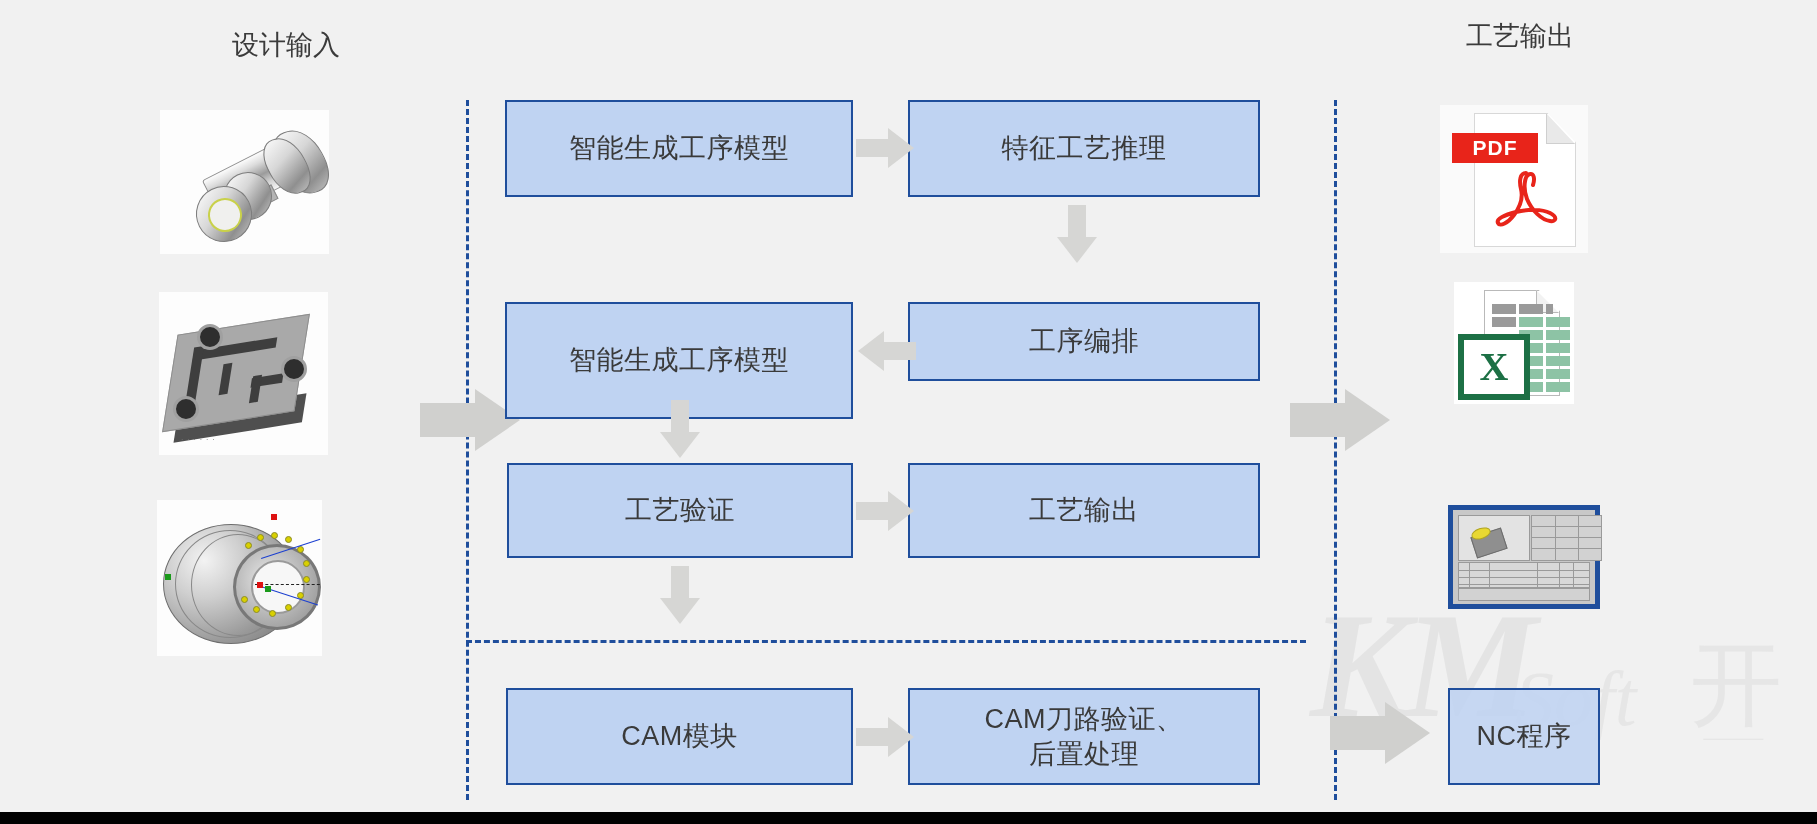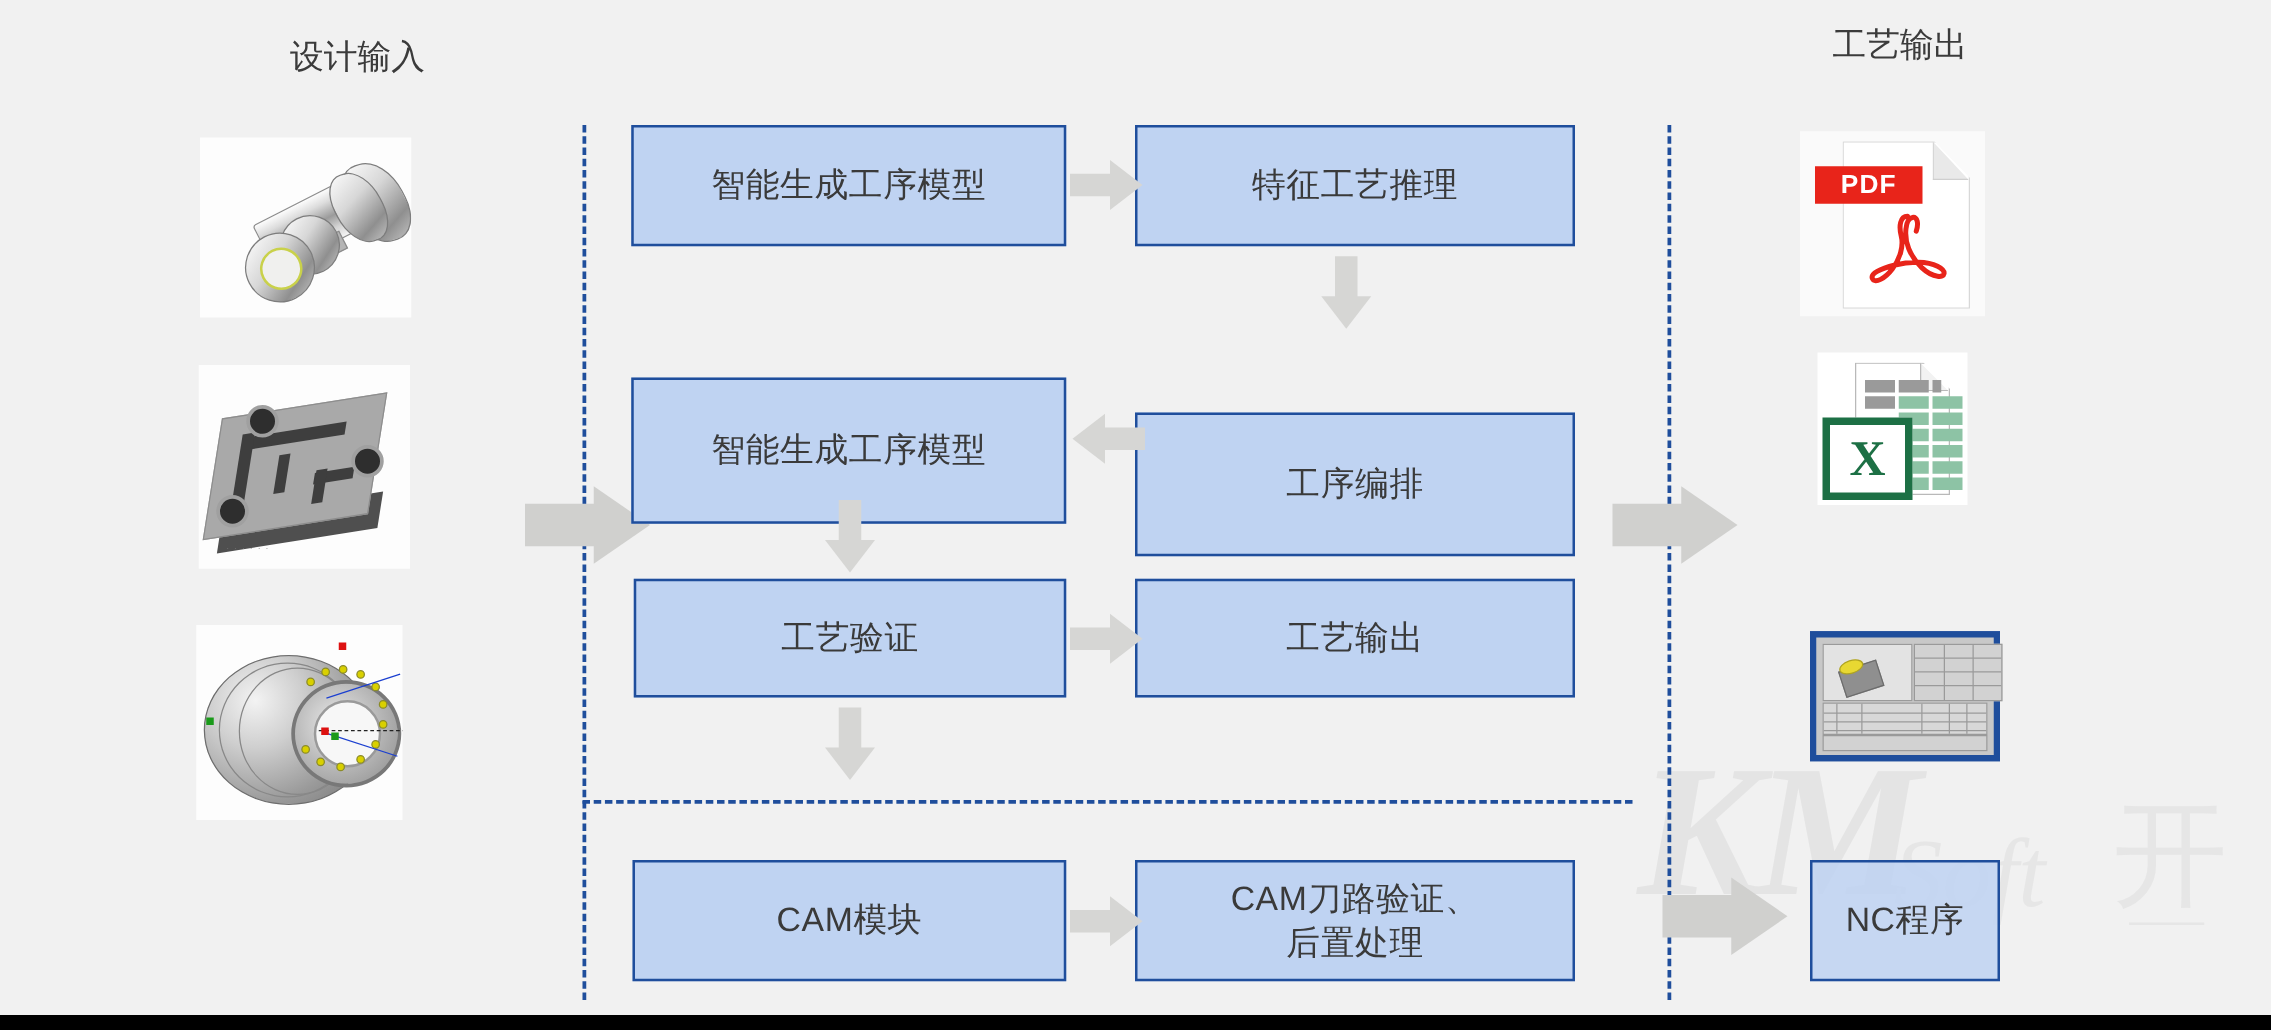--- a/index.html
+++ b/index.html
@@ -59,21 +59,21 @@
     border:2px solid #1f4e9c;
     box-sizing:border-box;
     display:flex;align-items:center;justify-content:center;
     text-align:center;
     font-size:27px;color:#3a3a3a;line-height:1.28;
     letter-spacing:.5px;
   }
   #box-feature   {left:505px; top:100px; width:348px; height:97px;}
   #box-reason    {left:908px; top:100px; width:352px; height:97px;}
   #box-genmodel  {left:505px; top:302px; width:348px; height:117px;}
-  #box-sequence  {left:908px; top:302px; width:352px; height:115px;margin-top:28px;}
+  #box-sequence  {left:908px; top:302px; width:352px; height:79px;}
   #box-verify    {left:507px; top:463px; width:346px; height:95px;}
   #box-output    {left:908px; top:463px; width:352px; height:95px;}
   #box-cam       {left:506px; top:688px; width:347px; height:97px;}
   #box-campath   {left:908px; top:688px; width:352px; height:97px;}
   #box-nc        {left:1448px; top:688px; width:152px; height:97px;
                   background:rgba(191,211,242,.86);}
 
   
   .arrow-r, .arrow-d, .arrow-l{position:absolute;}
   .arrow-r{

